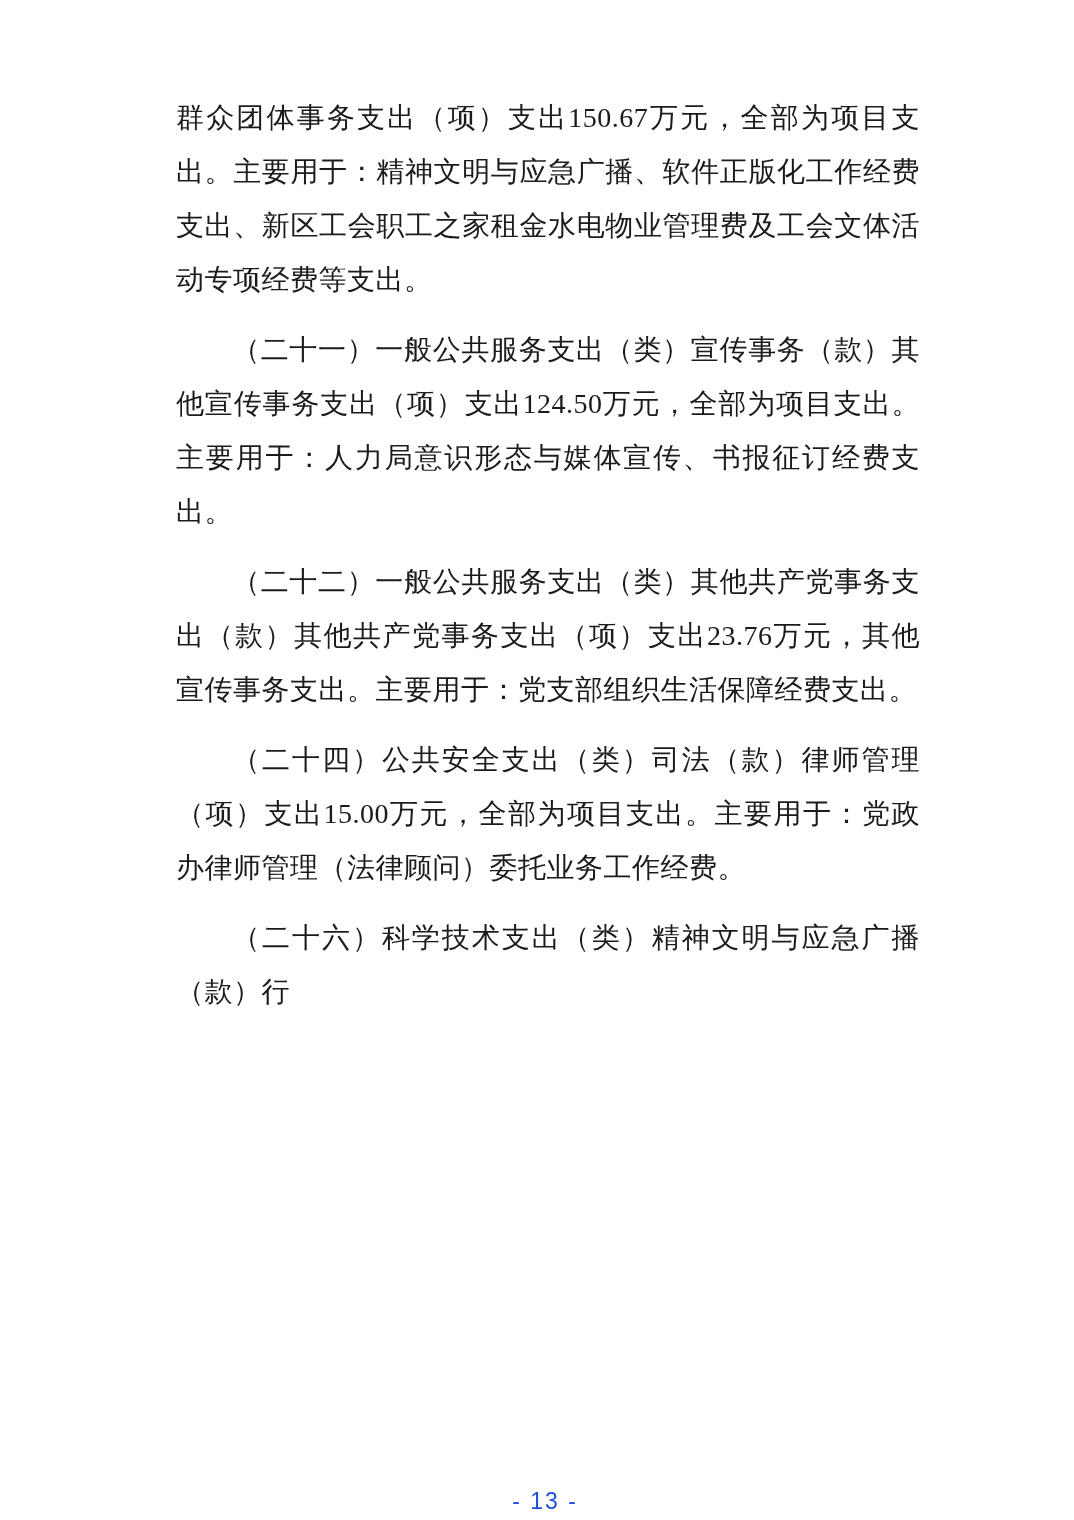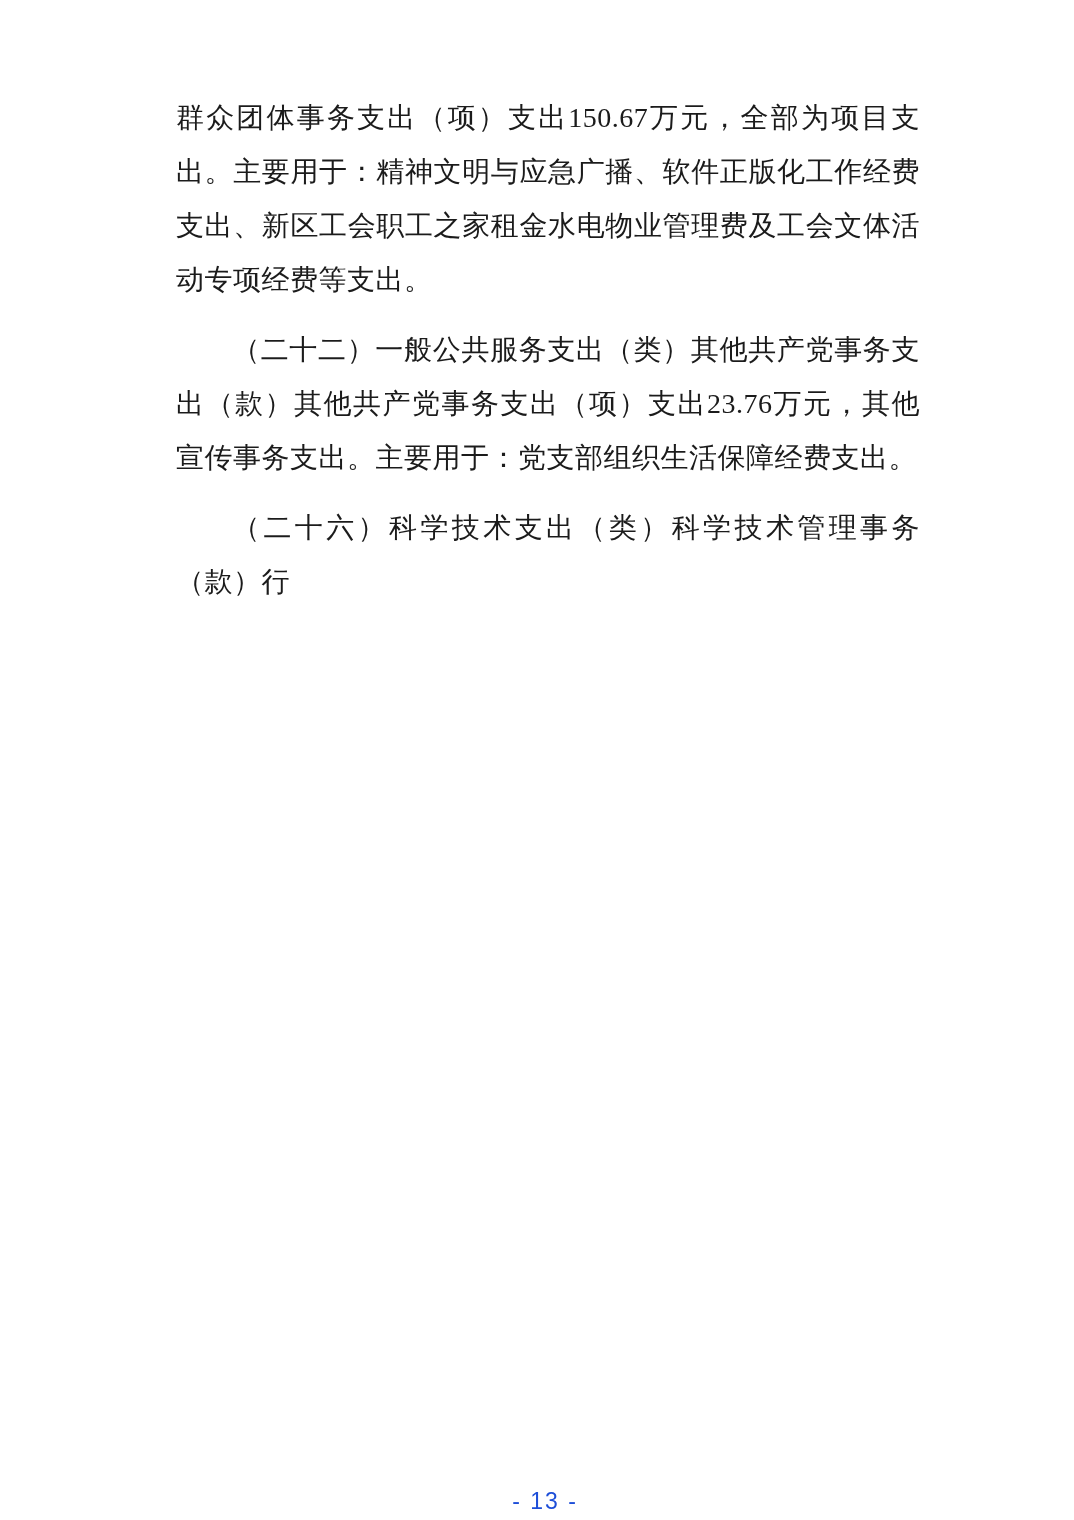--- a/index.html
+++ b/index.html
@@ -52,21 +52,23 @@
     letter-spacing: 2px;
   }
 </style>
 </head>
 <body>
 
 <div class="page">
 
   <div class="content">
     <p class="body-para no-indent">群众团体事务支出（项）支出150.67万元，全部为项目支出。主要用于：精神文明与应急广播、软件正版化工作经费支出、新区工会职工之家租金水电物业管理费及工会文体活动专项经费等支出。</p>
+    <p class="body-para">（二十一）一般公共服务支出（类）宣传事务（款）其他宣传事务支出（项）支出124.50万元，全部为项目支出。主要用于：人力局意识形态与媒体宣传、书报征订经费支出。</p>
     <p class="body-para">（二十二）一般公共服务支出（类）其他共产党事务支出（款）其他共产党事务支出（项）支出23.76万元，其他宣传事务支出。主要用于：党支部组织生活保障经费支出。</p>
-    <p class="body-para">（二十六）科学技术支出（类）科学技术管理事务（款）行</p>
+    <p class="body-para">（二十四）公共安全支出（类）司法（款）律师管理（项）支出15.00万元，全部为项目支出。主要用于：党政办律师管理（法律顾问）委托业务工作经费。</p>
+    <p class="body-para">（二十六）科学技术支出（类）精神文明与应急广播（款）行</p>
   </div>
 
   <div class="page-footer">
     <span class="page-number">- 13 -</span>
   </div>
 
 </div>
 
 </body></html>

